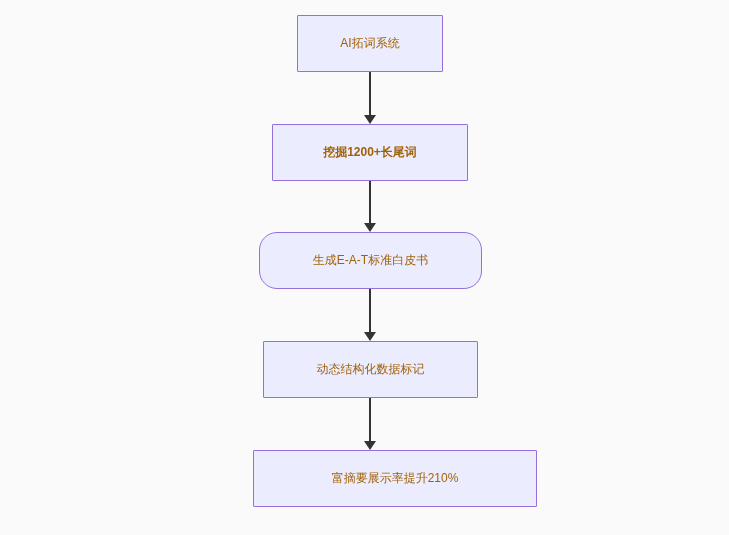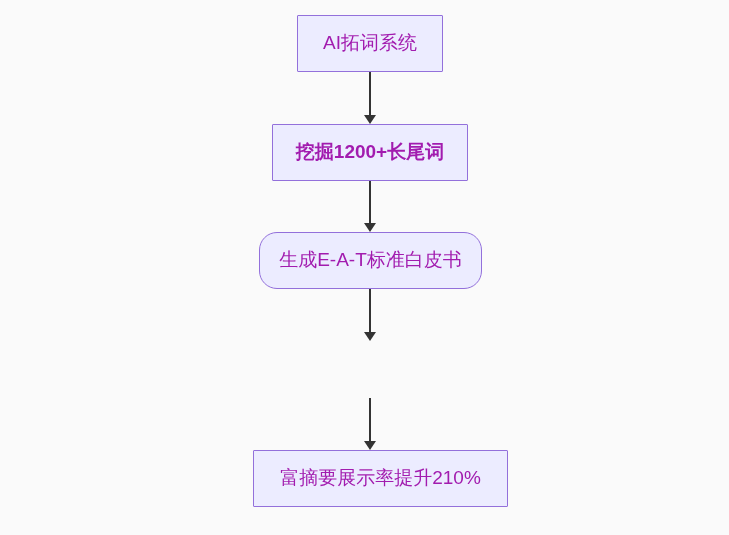--- a/index.html
+++ b/index.html
@@ -22,31 +22,31 @@
     position: absolute;
     box-sizing: border-box;
     background: #ECECFF;
     border: 1px solid #9370DB;
     border-radius: 1px;
     display: flex;
     align-items: center;
     justify-content: center;
   }
   .node-label {
-    color: #a21caf;
-    font-size: 19px;
+    color: #a16207;
+    font-size: 12px;
     line-height: 1.2;
     white-space: nowrap;
     text-align: right;
   }
   .node-1 { left: 297px; top: 15px;  width: 146px; height: 57px; }
   .node-2 { left: 272px; top: 124px; width: 196px; height: 57px; font-weight: bold; }
   .node-3 { left: 259px; top: 232px; width: 223px; height: 57px; border-radius: 18px; }
   .node-4 { left: 263px; top: 341px; width: 215px; height: 57px; }
-  .node-5 { left: 253px; top: 450px; width: 255px; height: 57px; }
+  .node-5 { left: 253px; top: 450px; width: 284px; height: 57px; }
 
   .edge {
     position: absolute;
     left: 362px;
     width: 16px;
     display: flex;
     flex-direction: column;
     align-items: center;
   }
   .edge-1 { top: 72px;  height: 52px; }
@@ -91,20 +91,23 @@
 
   <div class="node node-3">
     <span class="node-label">生成E-A-T标准白皮书</span>
   </div>
 
   <div class="edge edge-3">
     <div class="edge-line"></div>
     <div class="edge-head"></div>
   </div>
 
+  <div class="node node-4">
+    <span class="node-label">动态结构化数据标记</span>
+  </div>
 
   <div class="edge edge-4">
     <div class="edge-line"></div>
     <div class="edge-head"></div>
   </div>
 
   <div class="node node-5">
     <span class="node-label">富摘要展示率提升210%</span>
   </div>
 

